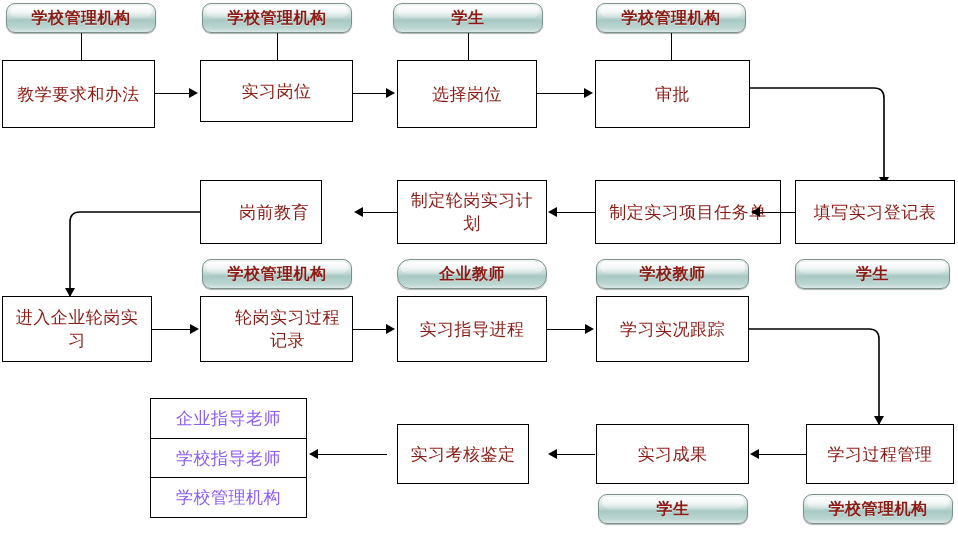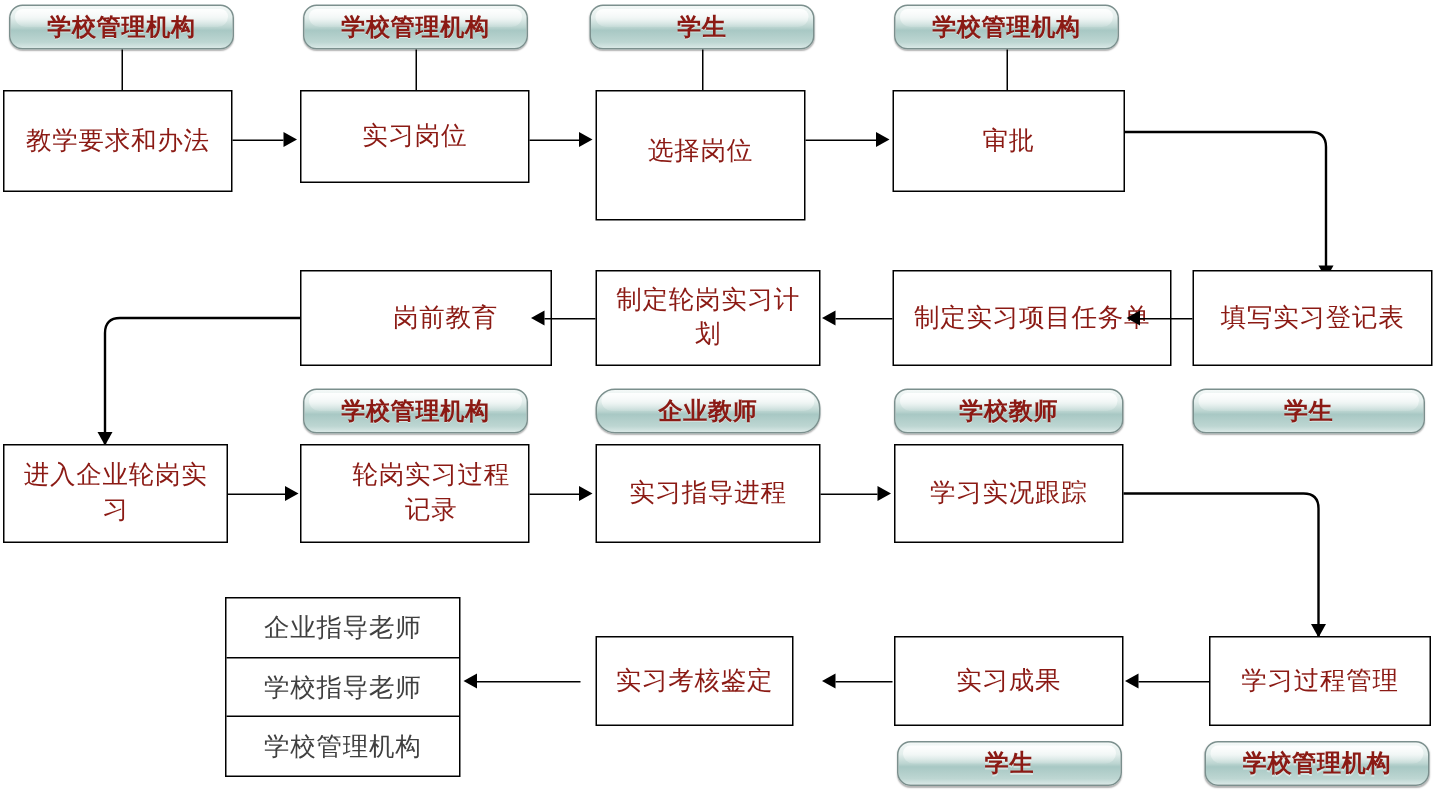--- a/index.html
+++ b/index.html
@@ -38,21 +38,21 @@
     border:1px solid #000000;
     background:#ffffff;
     display:flex;
     flex-direction:column;
   }
   .stack .srow{
     flex:1 1 0;
     display:flex;
     align-items:center;
     justify-content:center;
-    color:#404040;
+    color:#8b5cf6;
     font-size:17px;
     letter-spacing:0.5px;
     box-sizing:border-box;
   }
   .stack .srow + .srow{ border-top:1px solid #000000; }
 
   
   .pill{
     position:absolute;
     box-sizing:border-box;
@@ -133,40 +133,40 @@
       <span>学校管理机构</span>
     </div>
 
   <div class="lineThin" style="left:81px;  top:33px; width:0; height:27px; border-top:none; border-left:1px solid #000;"></div>
   <div class="lineThin" style="left:277px; top:33px; width:0; height:27px; border-top:none; border-left:1px solid #000;"></div>
   <div class="lineThin" style="left:468px; top:33px; width:0; height:27px; border-top:none; border-left:1px solid #000;"></div>
   <div class="lineThin" style="left:671px; top:33px; width:0; height:27px; border-top:none; border-left:1px solid #000;"></div>
 
   <div class="pbox" style="left:2px;   top:60px; width:153px; height:68px;">教学要求和办法</div>
   <div class="pbox" style="left:200px; top:60px; width:153px; height:62px;">实习岗位</div>
-  <div class="pbox" style="left:397px; top:60px; width:140px; height:87px;font-family:Liberation Mono, monospace;">选择岗位</div>
+  <div class="pbox" style="left:397px; top:60px; width:140px; height:68px;">选择岗位</div>
   <div class="pbox" style="left:595px; top:60px; width:155px; height:68px;">审批</div>
 
   <div class="lineH" style="left:155px; top:93px; width:34px;"></div>
   <div class="arrowR" style="left:189px; top:88px;"></div>
 
   <div class="lineH" style="left:353px; top:93px; width:33px;"></div>
   <div class="arrowR" style="left:386px; top:88px;"></div>
 
   <div class="lineH" style="left:537px; top:93px; width:47px;"></div>
   <div class="arrowR" style="left:584px; top:88px;"></div>
 
   <div class="elbow" style="left:750px; top:79px;">
     <svg width="160" height="105" viewBox="0 0 160 105">
       <path d="M0,9 L124,9 Q134,9 134,19 L134,100" fill="none" stroke="#000" stroke-width="1.6"></path>
     </svg>
   </div>
   <div class="arrowD" style="left:879px; top:177px;"></div>
 
-  <div class="pbox" style="left:200px; top:180px; width:168px; height:64px;padding-left:32px;">岗前教育</div>
+  <div class="pbox" style="left:200px; top:180px; width:122px; height:64px;padding-left:32px;">岗前教育</div>
   <div class="pbox" style="left:397px; top:180px; width:150px; height:64px;">制定轮岗实习计划</div>
   <div class="pbox" style="left:595px; top:180px; width:186px; height:64px;">制定实习项目任务单</div>
   <div class="pbox" style="left:795px; top:180px; width:160px; height:64px;">填写实习登记表</div>
 
   <div class="lineH" style="left:760px; top:212px; width:35px;"></div>
   <div class="arrowL" style="left:751px; top:207px;"></div>
 
   <div class="lineH" style="left:557px; top:212px; width:38px;"></div>
   <div class="arrowL" style="left:548px; top:207px;"></div>
 

